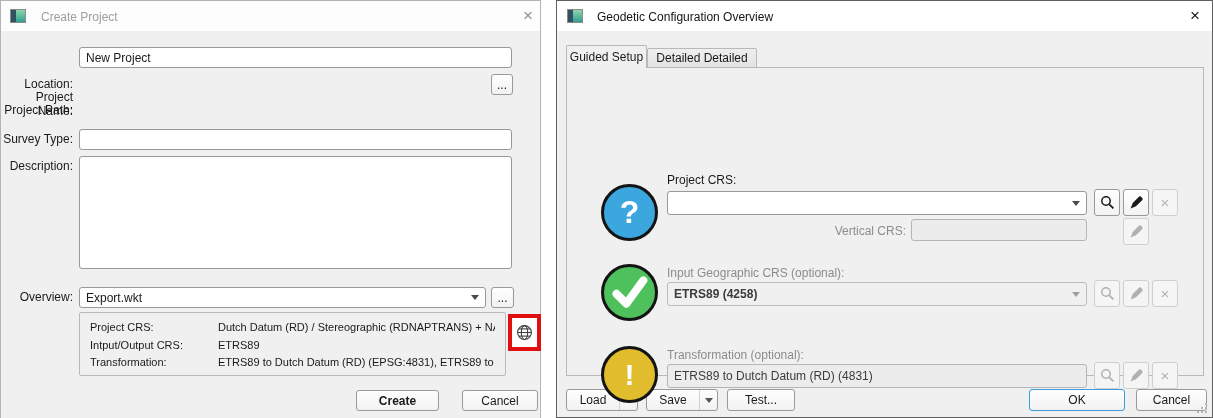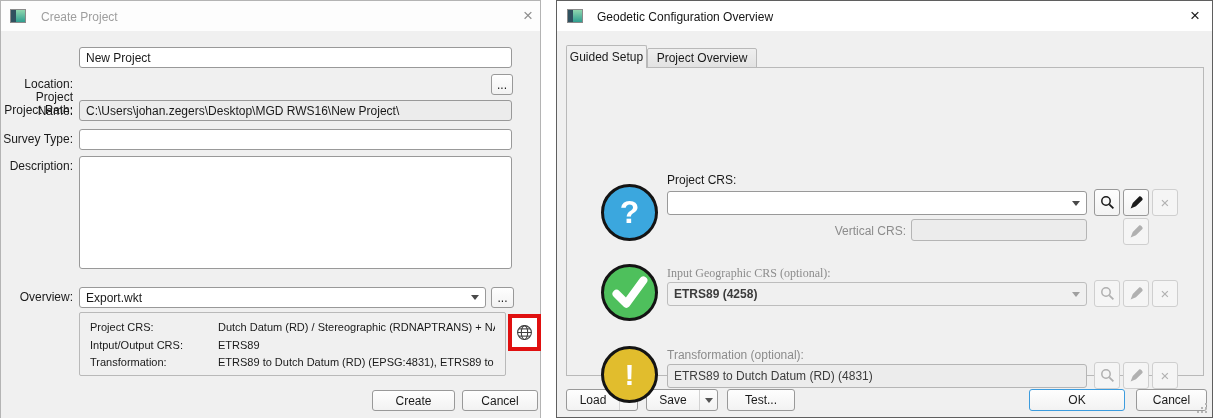--- a/index.html
+++ b/index.html
@@ -96,21 +96,20 @@
     <span class="win-close" style="left:514px;">×</span>
   </div>
 
   <span class="lbl" style="left:2px; top:49px; width:70px;margin-top:40px;">Project Name:</span>
   <input class="field" style="left: 78px; top: 46px; width: 433px; height: 21px;" value="New Project">
 
   <span class="lbl" style="left:2px; top:76px; width:70px;">Location:</span>
   <div class="btn" style="left:490px; top:73px; width:22px; height:21px;">...</div>
 
   <span class="lbl" style="left:2px; top:102px; width:70px;">Project Path:</span>
-  <input class="field ro" style="left: 78px; top: 99px; width: 433px; height: 21px;" readonly="" value="C:\Users\johan.zegers\Desktop\MGD RWS16\New Project\">
 
   <span class="lbl" style="left:2px; top:131px; width:70px;">Survey Type:</span>
   <input class="field" style="left: 78px; top: 128px; width: 433px; height: 21px;" value="">
 
   <span class="lbl" style="left:2px; top:158px; width:70px;">Description:</span>
   <textarea class="field" style="left: 78px; top: 155px; width: 433px; height: 113px;"></textarea>
 
   <span class="lbl" style="left:2px; top:289px; width:70px;">Overview:</span>
   <div class="combo" style="left:78px; top:286px; width:407px; height:21px;">
     <span class="val">Export.wkt</span>
@@ -135,33 +134,33 @@
       <svg width="17" height="17" viewBox="0 0 16 16" fill="none" stroke="#3d3d3d" stroke-width="1">
         <circle cx="8" cy="8" r="6.5"></circle>
         <ellipse cx="8" cy="8" rx="3" ry="6.5"></ellipse>
         <line x1="1.5" y1="8" x2="14.5" y2="8"></line>
         <line x1="2.6" y1="4.6" x2="13.4" y2="4.6"></line>
         <line x1="2.6" y1="11.4" x2="13.4" y2="11.4"></line>
       </svg>
     </span>
   </div>
 
-  <div class="btn" style="left:371px; top:389px; width:83px; height:21px;">Create</div>
+  <div class="btn" style="left:355px; top:389px; width:83px; height:21px;font-weight:bold;">Create</div>
   <div class="btn" style="left:461px; top:389px; width:76px; height:21px;">Cancel</div>
 </div>
 
 <div class="window" id="win-right">
   <div class="titlebar">
     <span class="app-icon" style="left:10px; top:8px;"></span>
     <span class="win-title" style="left:32px;">Geodetic Configuration Overview</span>
     <span class="win-close" style="left:625px;">×</span>
   </div>
 
   <div class="tab active">Guided Setup</div>
-  <div class="tab inactive">Project Overview</div>
+  <div class="tab inactive">Detailed Detailed</div>
   <div class="pane">
 
     <div class="badge q">?</div>
     <span class="glabel on" style="left:100px; top:105px;">Project CRS:</span>
     <div class="combo" style="left:100px; top:123px; width:420px; height:24px;">
       <span class="val"></span>
       <span class="arrow"></span>
     </div>
     <div class="ibtn" style="left:527px; top:121px;">
       <svg width="15" height="15" viewBox="0 0 15 15">
@@ -184,21 +183,21 @@
       <svg width="15" height="15" viewBox="0 0 14 14">
         <path d="M1.5 12.5 L3.5 7.5 L9.5 1.5 C10.5 0.4 13.6 3.5 12.5 4.6 L6.5 10.5 Z" fill="currentColor"></path>
       </svg>
     </div>
 
     <div class="badge c">
       <svg width="57" height="57" viewBox="0 0 57 57">
         <polyline points="14,30 25,41 44,15" fill="none" stroke="#ffffff" stroke-width="9" stroke-linecap="round" stroke-linejoin="round"></polyline>
       </svg>
     </div>
-    <span class="glabel off" style="left:100px; top:198px;font-family:Liberation Serif, serif;">Input Geographic CRS (optional):</span>
+    <span class="glabel off" style="left:100px; top:198px;">Input Geographic CRS (optional):</span>
     <div class="combo dis" style="left:100px; top:214px; width:420px; height:24px;font-weight:bold;">
       <span class="val">ETRS89 (4258)</span>
       <span class="arrow"></span>
     </div>
     <div class="ibtn dis" style="left:527px; top:212px;">
       <svg width="15" height="15" viewBox="0 0 15 15">
         <circle cx="6" cy="6" r="4.2" fill="none" stroke="currentColor" stroke-width="1.5"></circle>
         <line x1="9.3" y1="9.3" x2="13.4" y2="13.4" stroke="currentColor" stroke-width="1.8"></line>
       </svg>
     </div>

